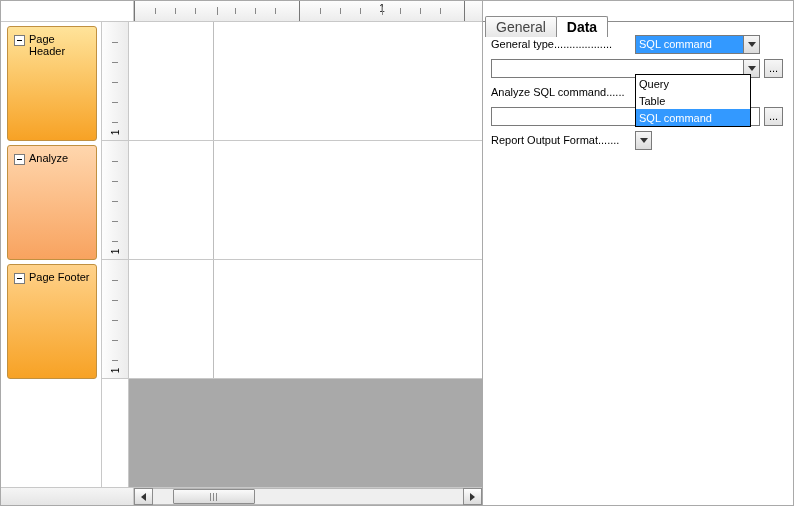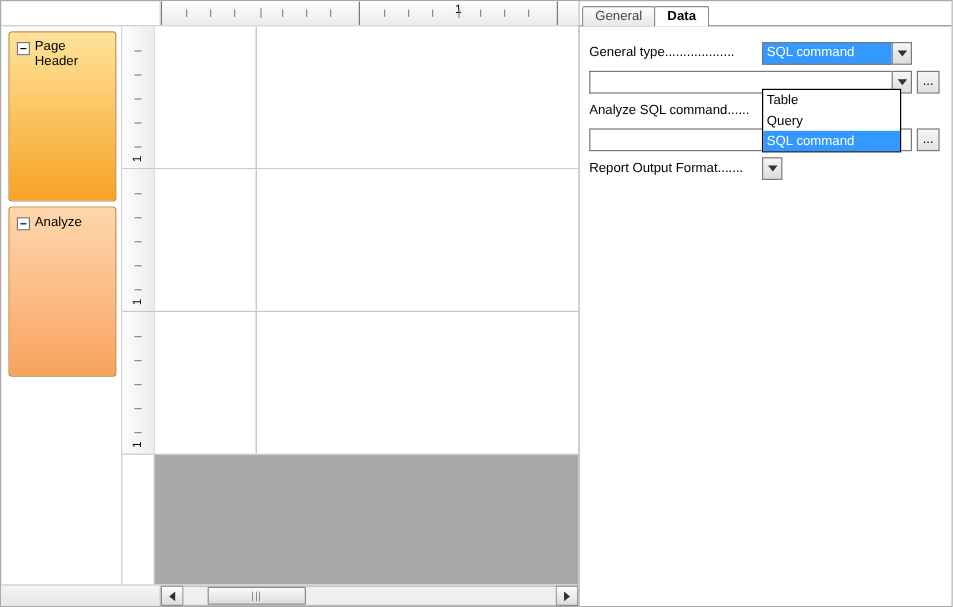--- a/index.html
+++ b/index.html
@@ -11,21 +11,21 @@
 .hruler{flex:1;position:relative;background:linear-gradient(#fdfdfd,#ececec);overflow:hidden}
 .hruler-inner{position:absolute;left:0;top:0;height:100%;display:flex}
 .hruler-cell{width:164px;height:100%;position:relative;border-left:1px solid #777}
 .hruler-cell .ticks{position:absolute;inset:0}
 .hruler-cell .ticks span{position:absolute;top:7px;width:1px;height:6px;background:#888}
 .hruler-cell .ticks span.mid{height:8px;top:6px}
 .hruler-cell .num{position:absolute;left:50%;top:2px;transform:translateX(-50%);font-size:10px;color:#000}
 .content-scroll{flex:1;overflow:hidden;position:relative}
 .content-inner{position:absolute;inset:0;display:flex}
 .section-labels{width:100px;display:flex;flex-direction:column;gap:4px;padding:4px 4px 0 6px;box-sizing:border-box}
-.sect-label{height:142px;border:1px solid #c09040;border-radius:3px;padding:6px 6px;box-sizing:border-box;display:flex;align-items:flex-start;gap:4px;color:#000}
+.sect-label{height:115px;border:1px solid #c09040;border-radius:3px;padding:6px 6px;box-sizing:border-box;display:flex;align-items:flex-start;gap:4px;color:#000}
 .grad1{background:linear-gradient(#ffe39a,#f7a225)}
 .grad2{background:linear-gradient(#ffd6ad,#f8a35f)}
 .grad3{background:linear-gradient(#ffd28a,#f7a225)}
 .collapser{width:9px;height:9px;border:1px solid #7a7a7a;background:#fff;display:flex;align-items:center;justify-content:center;font-size:9px;line-height:0;margin-top:2px}
 .collapser::before{content:"";display:block;width:5px;height:1px;background:#000}
 .vruler-col{width:26px;border-left:1px solid #c8c8c8;border-right:1px solid #c8c8c8;display:flex;flex-direction:column}
 .vruler-cell{height:118px;position:relative;background:linear-gradient(90deg,#fdfdfd,#ececec);border-bottom:1px solid #c8c8c8}
 .vruler-cell .num{position:absolute;left:50%;bottom:2px;transform:translateX(-50%) rotate(-90deg);transform-origin:center;font-size:10px}
 .vticks span{position:absolute;left:10px;width:6px;height:1px;background:#888}
 .canvas-col{flex:1;display:flex;flex-direction:column;min-width:0}
@@ -41,21 +41,21 @@
 .sb-thumb::after{content:"";width:8px;height:8px;background:repeating-linear-gradient(90deg,#8a8a8a 0 1px,transparent 1px 3px)}
 .arrow{width:0;height:0}
 .arrow.left{border-top:4px solid transparent;border-bottom:4px solid transparent;border-right:5px solid #333}
 .arrow.right{border-top:4px solid transparent;border-bottom:4px solid transparent;border-left:5px solid #333}
 .zoom-row{height:18px;border-top:1px solid #c8c8c8;display:flex;align-items:center}
 .zoom-row .spacer{width:150px}
 .zoom-row .z{font-size:11px}
 
 .props{width:310px;display:flex;flex-direction:column;position:relative}
 .tabs{display:flex;align-items:flex-end;height:20px;border-bottom:1px solid #8c8c8c;padding-left:2px;gap:0}
-.tab{padding:2px 10px;border:1px solid #8c8c8c;border-bottom:none;background:linear-gradient(#fdfdfd,#e6e6e6);border-radius:2px 2px 0 0;margin-right:-1px;font-size:11px;position:relative;top:1px;color:#444}
+.tab{padding:2px 10px;border:1px solid #8c8c8c;border-bottom:none;background:linear-gradient(#fdfdfd,#e6e6e6);border-radius:2px 2px 0 0;margin-right:-1px;font-size:14px;position:relative;top:16px;color:#444}
 .tab.active{background:#fff;font-weight:bold;color:#000;z-index:2}
 .prop-body{flex:1;padding:10px 10px 0 8px;position:relative}
 .prop-row{display:flex;align-items:center;height:24px;gap:4px}
 .prop-label{width:140px;white-space:nowrap;overflow:hidden}
 .dots{letter-spacing:0}
 .field{flex:1;height:19px;border:1px solid #7a7a7a;background:#fff;box-sizing:border-box;display:flex;align-items:center;padding:0 3px;font-size:11px}
 .combo{display:flex;flex:1}
 .combo .field{flex:1;border-right:none}
 .combo .dd{width:17px;height:19px;border:1px solid #7a7a7a;background:linear-gradient(#f6f6f6,#dcdcdc);display:flex;align-items:center;justify-content:center;box-sizing:border-box}
 .combo .dd .tri{width:0;height:0;border-left:4px solid transparent;border-right:4px solid transparent;border-top:5px solid #333}
@@ -113,20 +113,24 @@
       <div class="section-labels">
         <div class="sect-label grad1">
           <div class="collapser"></div>
           <div style="white-space:pre-line">Page
 Header</div>
         </div>
         <div class="sect-label grad2">
           <div class="collapser"></div>
           <div>Analyze</div>
         </div>
+        <div class="sect-label grad3">
+          <div class="collapser"></div>
+          <div>Page Footer</div>
+        </div>
       </div>
 
       <div class="vruler-col">
         <div class="vruler-cell">
           <div class="vticks">
                   <span style="top:20px"></span>
                   <span style="top:40px"></span>
                   <span style="top:60px"></span>
                   <span style="top:80px"></span>
                   <span style="top:100px"></span>
@@ -247,24 +251,24 @@
       <div class="combo">
         <div class="dd">
                 <div class="tri"></div>
               </div>
       </div>
       <div style="width:19px"></div>
     </div>
 
     <div class="dropdown-list">
       <div class="opt">
+              <span>Query</span>
+            </div>
+      <div class="opt">
               <span>Table</span>
-            </div>
-      <div class="opt">
-              <span>Query</span>
             </div>
       <div class="opt sel">
               <span>SQL command</span>
             </div>
     </div>
 
   </div>
 </div>
 
 </div>

